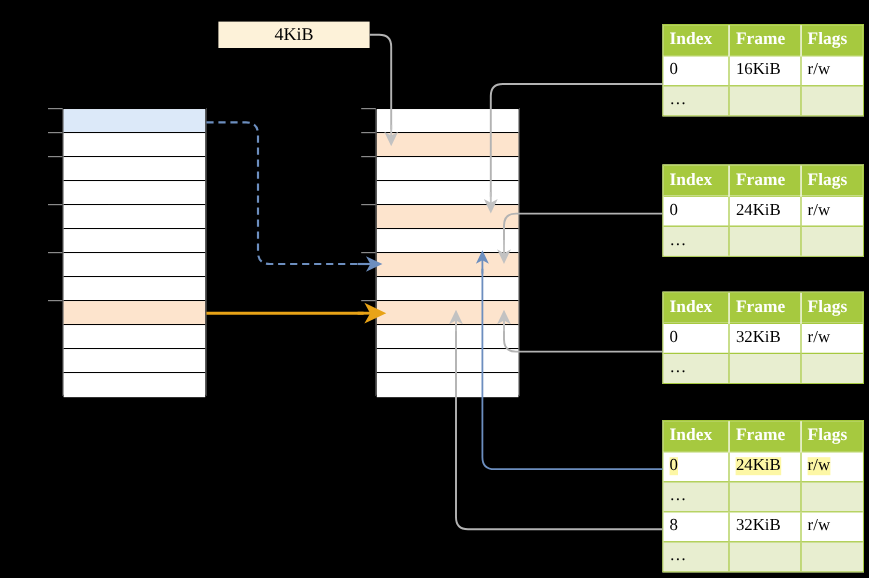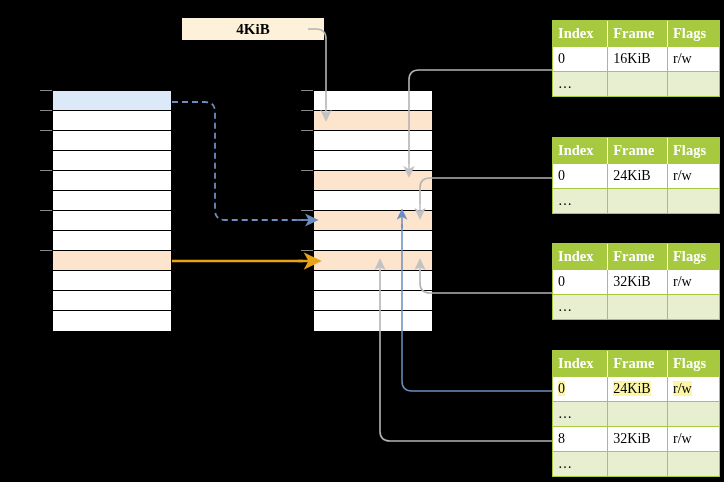--- a/index.html
+++ b/index.html
@@ -93,21 +93,21 @@
     left: 0; top: 0;
     width: 724px; height: 482px;
     pointer-events: none;
   }
 </style>
 </head>
 <body>
 
 <div id="stage">
 
-  <div class="chip" id="chip-4kib" style="left:182px; top:18px; width:142px;font-weight:bold;">4KiB</div>
+  <div class="chip" id="chip-4kib" style="left:182px; top:18px; width:126px;">4KiB</div>
 
   <div class="cellcol" id="vcol" style="left:52px; top:90px; width:120px; height:240px;">
       <div class="cellrow blue" style="top: 0px; height: 20px;"></div>
       <div class="cellrow" style="top: 20px; height: 20px;"></div>
       <div class="cellrow" style="top: 40px; height: 20px;"></div>
       <div class="cellrow" style="top: 60px; height: 20px;"></div>
       <div class="cellrow" style="top: 80px; height: 20px;"></div>
       <div class="cellrow" style="top: 100px; height: 20px;"></div>
       <div class="cellrow" style="top: 120px; height: 20px;"></div>
       <div class="cellrow" style="top: 140px; height: 20px;"></div>

